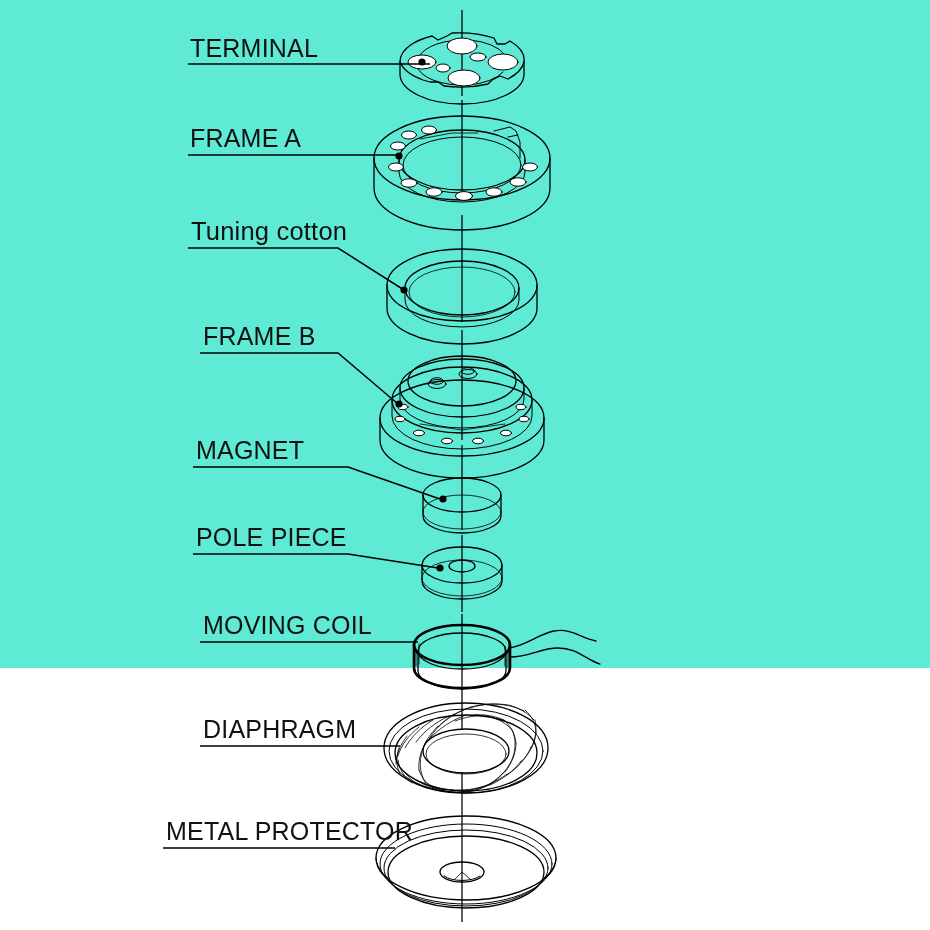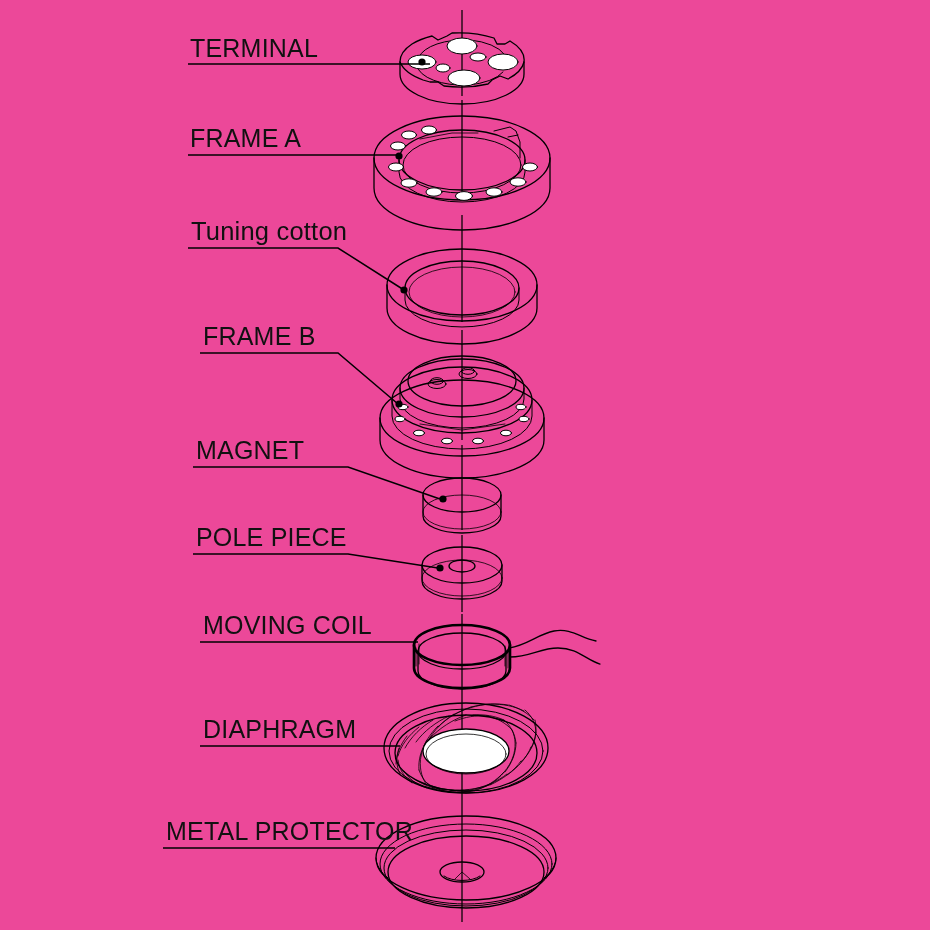--- a/index.html
+++ b/index.html
@@ -1,18 +1,18 @@
 <!DOCTYPE html>
 <html><head>
 <meta charset="utf-8">
 <style>
   html,body{margin:0;padding:0;background:#ffffff;}
   body{width:930px;height:930px;overflow:hidden;
        font-family:"Liberation Sans","DejaVu Sans",sans-serif;}
-  #diagram-root{position:relative;width:930px;height:930px;background:#ec4899;}
+  #diagram-root{position:relative;width:930px;height:668px;background:#5eead4;}
   svg#dwg{position:absolute;left:0;top:0;width:930px;height:930px;display:block;}
   .ln{fill:none;stroke:#000;stroke-width:1.3;stroke-linecap:round;stroke-linejoin:round;}
   .ln-thin{fill:none;stroke:#000;stroke-width:1;stroke-linecap:round;stroke-linejoin:round;}
   .ln-hair{fill:none;stroke:#000;stroke-width:0.8;stroke-linecap:round;}
   .ln-thick{fill:none;stroke:#000;stroke-width:2.6;stroke-linecap:round;stroke-linejoin:round;}
   .axis{fill:none;stroke:#000;stroke-width:1.25;}
   .leader{fill:none;stroke:#000;stroke-width:1.5;stroke-linecap:butt;}
   .dot{fill:#000;}
   .wht{fill:#ffffff;}
   .lbl{font-family:"Liberation Sans","DejaVu Sans",sans-serif;

